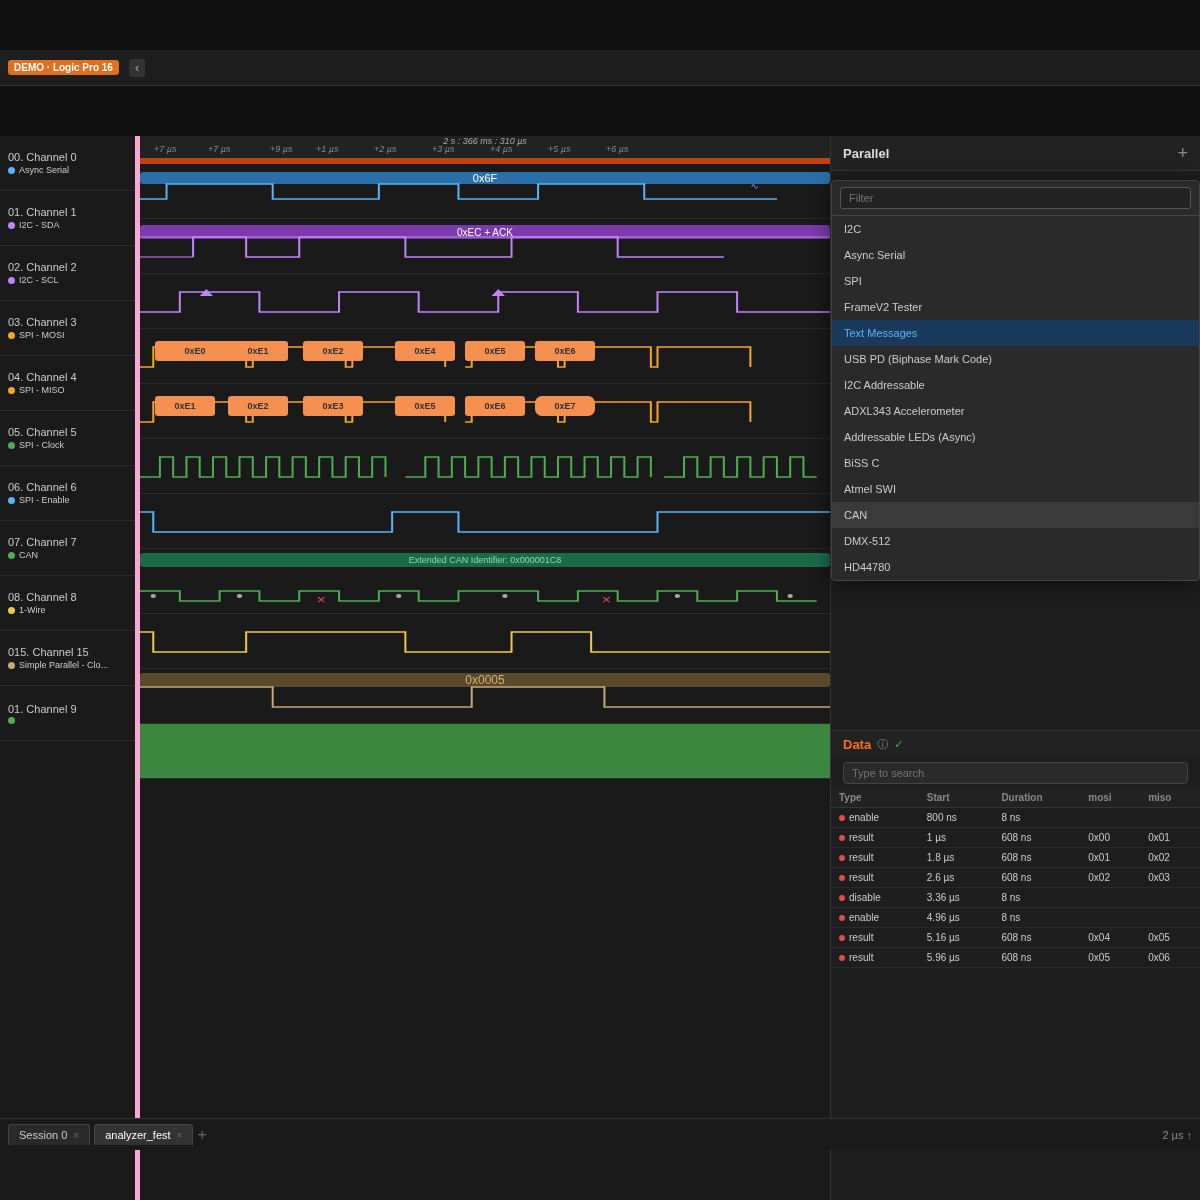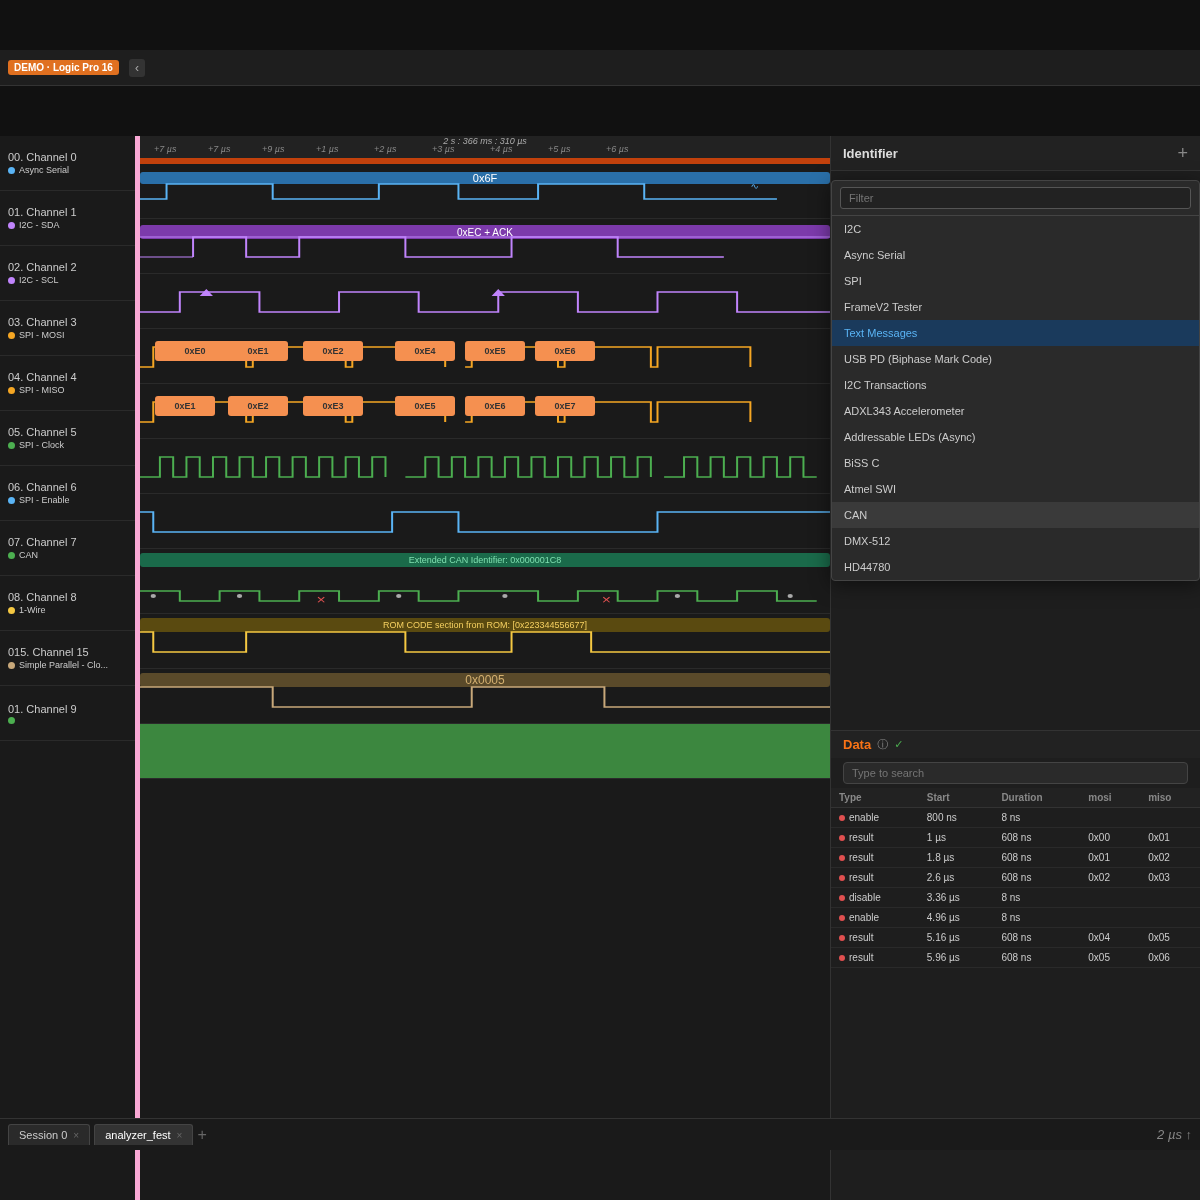--- a/index.html
+++ b/index.html
@@ -428,22 +428,21 @@
       background: none;
       border: none;
       color: #666;
       font-size: 16px;
       cursor: pointer;
     }
 
     .bottom-right {
       margin-left: auto;
       color: #888;
-      font-size: 13px;
-      font-style: italic;
+      font-size: 11px;
     }
 
     
     .alert-bar {
       position: absolute;
       bottom: 60px;
       left: 155px;
       background: #ff6b35;
       border-radius: 4px;
       padding: 4px 12px;
@@ -570,21 +569,21 @@
       </div>
 
     </div>
 
     <div class="timeline-area">
 
       <div class="time-ruler">
         <span class="time-center">2 s : 366 ms : 310 µs</span>
         <span class="time-label" style="left:14px">+7 µs</span>
         <span class="time-label" style="left:68px">+7 µs</span>
-        <span class="time-label" style="left:122px">+9 µs</span>
+        <span class="time-label" style="left:130px">+9 µs</span>
         <span class="time-label" style="left:176px">+1 µs</span>
         <span class="time-label" style="left:234px">+2 µs</span>
         <span class="time-label" style="left:292px">+3 µs</span>
         <span class="time-label" style="left:350px">+4 µs</span>
         <span class="time-label" style="left:408px">+5 µs</span>
         <span class="time-label" style="left:466px">+6 µs</span>
       </div>
 
       <div class="waveform-container">
 
@@ -629,21 +628,21 @@
         <div class="waveform-row">
           <svg class="waveform" viewBox="0 0 520 55" preserveAspectRatio="none">
             <polyline points="0,38 10,38 10,18 80,18 80,38 85,38 85,18 155,18 155,38 160,38 160,18 230,18 230,38" stroke="#f5a623" stroke-width="1.5" fill="none"></polyline>
             <polyline points="245,38 250,38 250,18 315,18 315,38 320,38 320,18 385,18 385,38 390,38 390,18 460,18 460,38" stroke="#f5a623" stroke-width="1.5" fill="none"></polyline>
           </svg>
           <div class="chip" style="background:#f59050; left:15px; width:60px;">0xE1</div>
           <div class="chip" style="background:#f59050; left:88px; width:60px;">0xE2</div>
           <div class="chip" style="background:#f59050; left:163px; width:60px;">0xE3</div>
           <div class="chip" style="background:#f59050; left:255px; width:60px;">0xE5</div>
           <div class="chip" style="background:#f59050; left:325px; width:60px;">0xE6</div>
-          <div class="chip" style="background:#f59050; left:395px; width:60px;">0xE7</div>
+          <div class="chip" style="background:#f59050; left:395px; width:60px;border-radius:7px;">0xE7</div>
         </div>
 
         <div class="waveform-row">
           <svg class="waveform" viewBox="0 0 520 55" preserveAspectRatio="none">
 
             <polyline points="0,38 15,38 15,18 25,18 25,38 35,38 35,18 45,18 45,38 55,38 55,18 65,18 65,38 75,38 75,18 85,18 85,38 95,38 95,18 105,18 105,38 115,38 115,18 125,18 125,38 135,38 135,18 145,18 145,38 155,38 155,18 165,18 165,38 175,38 175,18 185,18 185,38" stroke="#4caf50" stroke-width="1.5" fill="none"></polyline>
             <polyline points="200,38 215,38 215,18 225,18 225,38 235,38 235,18 245,18 245,38 255,38 255,18 265,18 265,38 275,38 275,18 285,18 285,38 295,38 295,18 305,18 305,38 315,38 315,18 325,18 325,38 335,38 335,18 345,18 345,38 355,38 355,18 365,18 365,38 375,38 375,18 385,18 385,38" stroke="#4caf50" stroke-width="1.5" fill="none"></polyline>
             <polyline points="395,38 410,38 410,18 420,18 420,38 430,38 430,18 440,18 440,38 450,38 450,18 460,18 460,38 470,38 470,18 480,18 480,38 490,38 490,18 500,18 500,38 510,38" stroke="#4caf50" stroke-width="1.5" fill="none"></polyline>
           </svg>
         </div>
@@ -665,21 +664,20 @@
             <circle cx="10" cy="47" r="2" fill="#aaa"></circle>
             <circle cx="75" cy="47" r="2" fill="#aaa"></circle>
             <circle cx="195" cy="47" r="2" fill="#aaa"></circle>
             <circle cx="275" cy="47" r="2" fill="#aaa"></circle>
             <circle cx="405" cy="47" r="2" fill="#aaa"></circle>
             <circle cx="490" cy="47" r="2" fill="#aaa"></circle>
           </svg>
         </div>
 
         <div class="waveform-row">
-          <div class="wave-bar" style="background:#5a4a10; top:4px; height:14px; font-size:9px; color:#f5d060;">ROM CODE section from ROM: [0x223344556677]</div>
           <svg class="waveform" viewBox="0 0 520 55" preserveAspectRatio="none">
             <polyline points="0,18 10,18 10,38 80,38 80,18 200,18 200,38 280,38 280,18 340,18 340,38 520,38" stroke="#f5c842" stroke-width="1.5" fill="none"></polyline>
           </svg>
         </div>
 
         <div class="waveform-row">
           <div class="wave-bar" style="background:#5a4a2a; top:4px; height:14px; font-size:12px; color:#d4b070;">0x0005</div>
           <svg class="waveform" viewBox="0 0 520 55" preserveAspectRatio="none">
             <polyline points="0,18 100,18 100,38 250,38 250,18 350,18 350,38 520,38" stroke="#c8a87a" stroke-width="1.5" fill="none"></polyline>
           </svg>
@@ -693,21 +691,21 @@
 
       <div class="alert-bar">
         <span>⚠ This capture contains simulated data</span>
       </div>
 
     </div>
 
     <div class="right-panel">
 
       <div class="analyzers-header">
-        <span class="analyzers-title">Identifier</span>
+        <span class="analyzers-title">Parallel</span>
         <button class="add-btn">+</button>
       </div>
 
       <div class="analyzer-list">
 
         <div class="analyzer-item">
           <span class="status-dot" style="background:#5ab4f5"></span>
           <span class="analyzer-label">Async Serial</span>
           <span class="check-icon">✓</span>
         </div>
@@ -764,21 +762,21 @@
       <div class="dropdown-overlay">
         <div class="filter-input-row">
           <input class="filter-input" type="text" placeholder="Filter" style="">
         </div>
         <div class="dropdown-item">I2C</div>
         <div class="dropdown-item">Async Serial</div>
         <div class="dropdown-item">SPI</div>
         <div class="dropdown-item">FrameV2 Tester</div>
         <div class="dropdown-item selected-item">Text Messages</div>
         <div class="dropdown-item">USB PD (Biphase Mark Code)</div>
-        <div class="dropdown-item">I2C Transactions</div>
+        <div class="dropdown-item">I2C Addressable</div>
         <div class="dropdown-item">ADXL343 Accelerometer</div>
         <div class="dropdown-item">Addressable LEDs (Async)</div>
         <div class="dropdown-item">BiSS C</div>
         <div class="dropdown-item">Atmel SWI</div>
         <div class="dropdown-item highlighted">CAN</div>
         <div class="dropdown-item">DMX-512</div>
         <div class="dropdown-item">HD44780</div>
       </div>
 
       <div class="data-section" style="margin-top:340px;">

